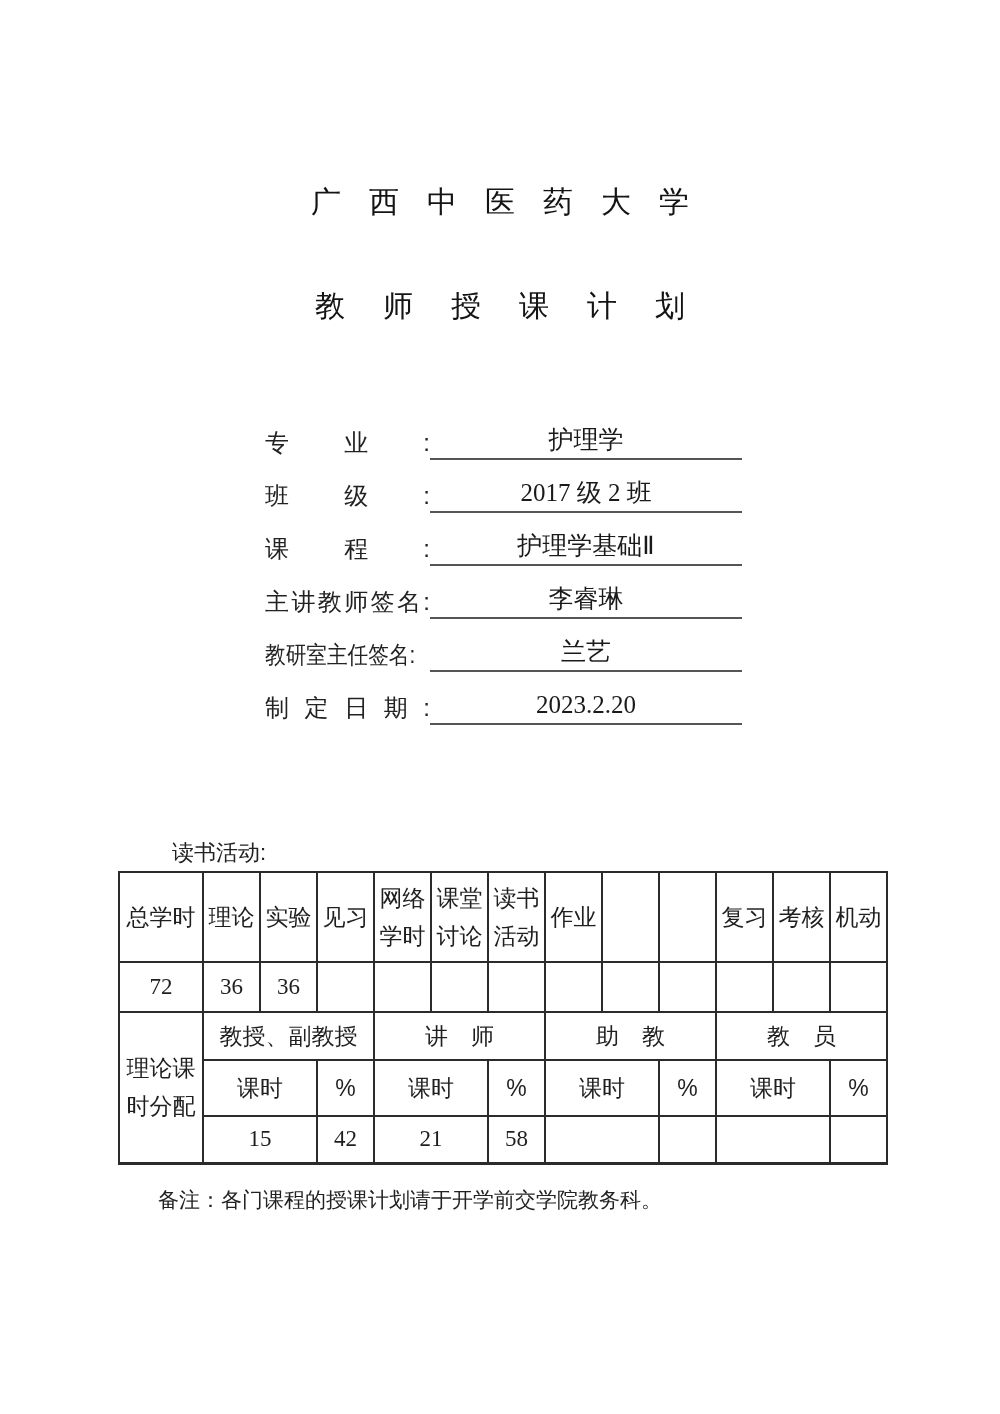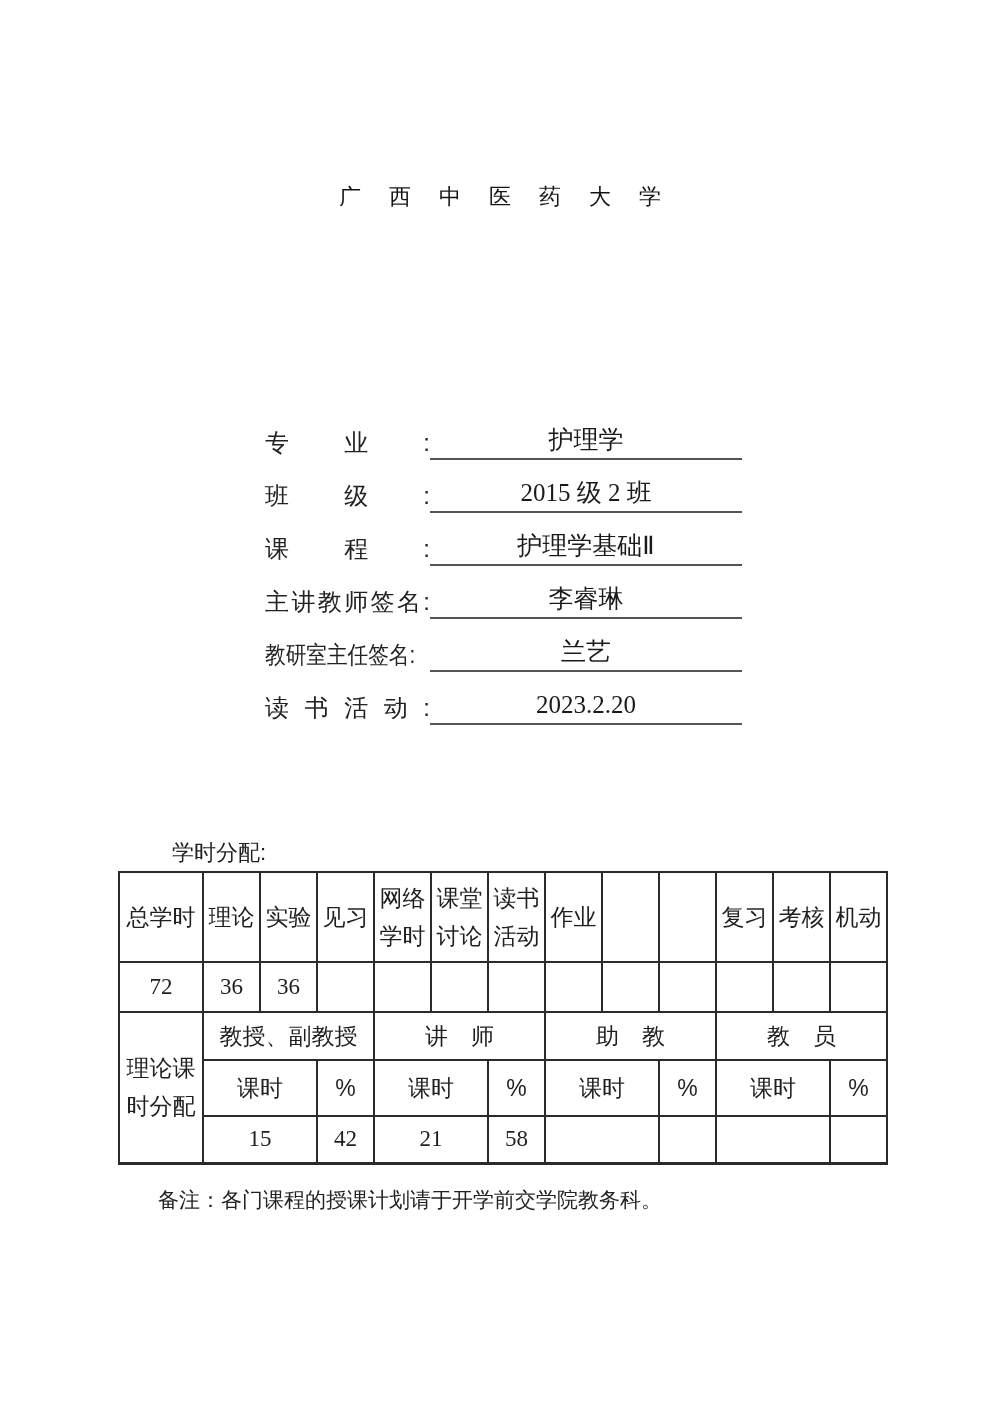--- a/index.html
+++ b/index.html
@@ -10,21 +10,21 @@
     color: #1f1f1f;
     position: relative;
   }
   .page { position: absolute; inset: 0; background: #fff; }
 
   
   .title {
     position: absolute; left: 0; width: 1000px;
     text-align: center;
     font-family: "Liberation Serif", serif;
-    font-size: 22px; font-weight: 500; color: #141414;
+    font-size: 30px; font-weight: 500; color: #141414;
     white-space: nowrap;
   }
   .title-university { top: 182px; letter-spacing: 28px; text-indent: 28px; }
   .title-document   { top: 286px; letter-spacing: 38px; text-indent: 38px; }
 
   
   .form { position: absolute; left: 265px; top: 426px; width: 480px; }
   .form-row { display: flex; align-items: flex-end; height: 34px; margin-bottom: 19px; }
   .form-label {
     display: inline-block; width: 165px;
@@ -80,49 +80,50 @@
     position: absolute; left: 158px; top: 1186px;
     font-size: 21px; color: #222; white-space: nowrap; text-align: right;
   }
 </style>
 </head>
 <body>
 
 <div class="page">
 
   <div class="title title-university">广西中医药大学</div>
+  <div class="title title-document">教师授课计划</div>
 
   <div class="form">
     <div class="form-row">
       <span class="form-label">专业:</span>
       <span class="form-value-box"><span class="form-value">护理学</span></span>
     </div>
     <div class="form-row">
       <span class="form-label">班级:</span>
-      <span class="form-value-box"><span class="form-value">2015 级 2 班</span></span>
+      <span class="form-value-box"><span class="form-value">2017 级 2 班</span></span>
     </div>
     <div class="form-row">
       <span class="form-label">课程:</span>
       <span class="form-value-box"><span class="form-value">护理学基础Ⅱ</span></span>
     </div>
     <div class="form-row">
       <span class="form-label">主讲教师签名:</span>
       <span class="form-value-box"><span class="form-value">李睿琳</span></span>
     </div>
     <div class="form-row">
       <span class="form-label compress">教研室主任签名:</span>
       <span class="form-value-box"><span class="form-value">兰艺</span></span>
     </div>
     <div class="form-row">
-      <span class="form-label">读书活动:</span>
+      <span class="form-label">制定日期:</span>
       <span class="form-value-box"><span class="form-value">2023.2.20</span></span>
     </div>
   </div>
 
-  <div class="alloc-heading">学时分配:</div>
+  <div class="alloc-heading">读书活动:</div>
 
   <table class="hours">
     <colgroup>
       <col style="width:84px">
       <col style="width:57px">
         <col style="width:57px">
         <col style="width:57px">
       <col style="width:57px">
         <col style="width:57px">
         <col style="width:57px">

